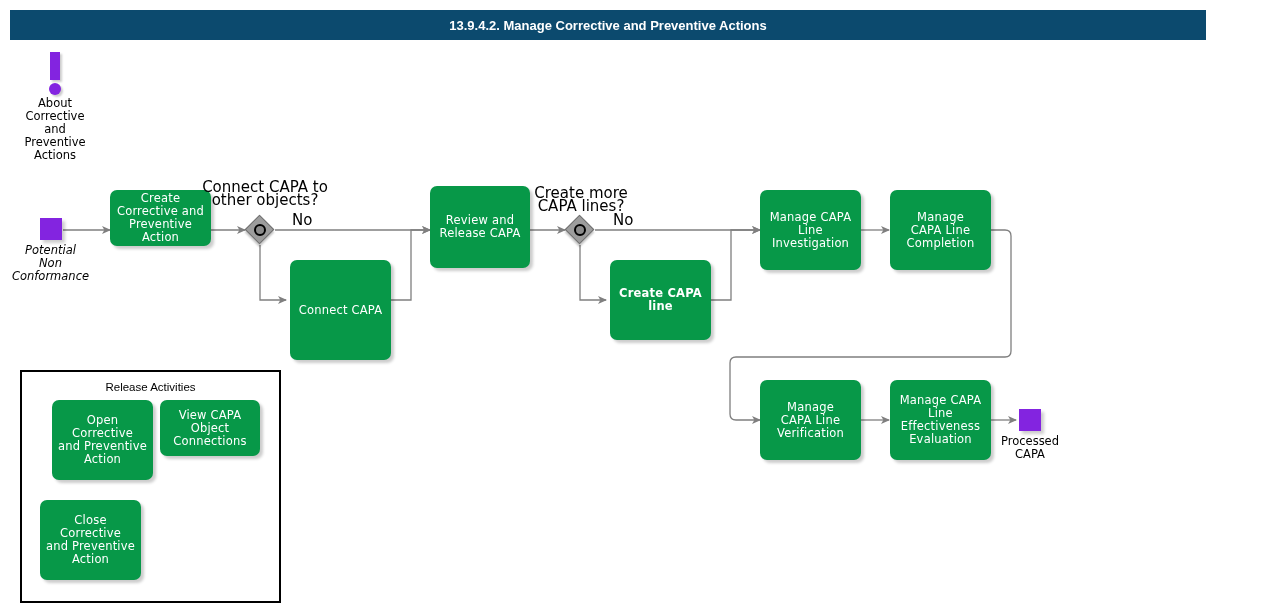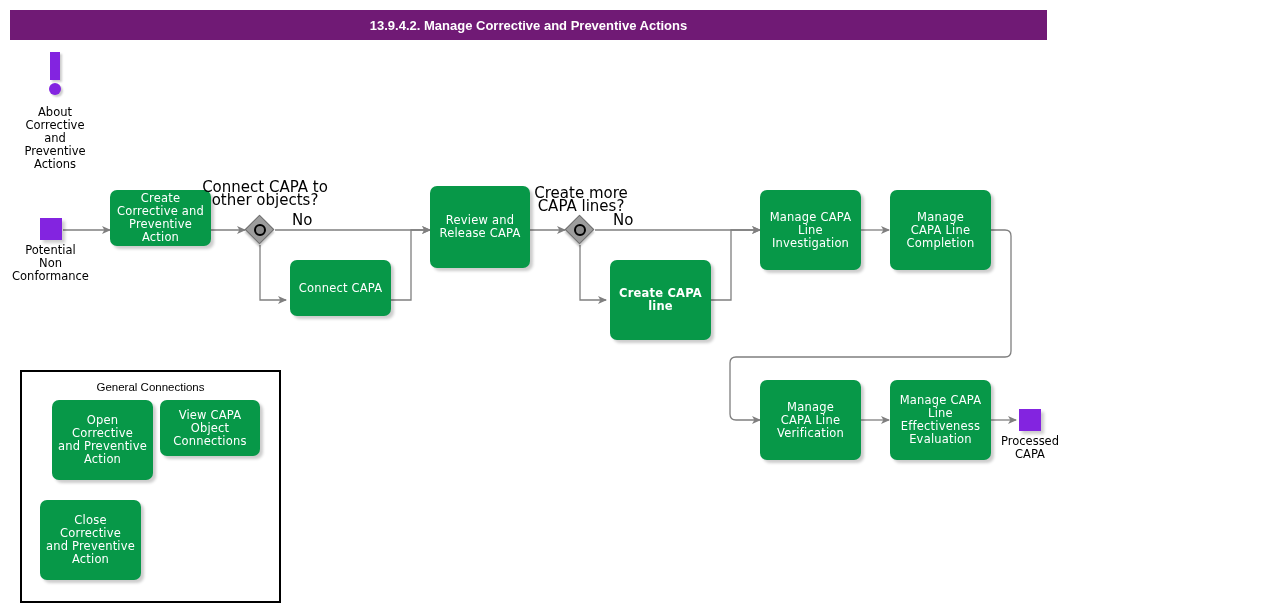--- a/index.html
+++ b/index.html
@@ -19,23 +19,23 @@
     position: relative;
     width: 1280px;
     height: 610px;
   }
 
   
   .title-bar {
     position: absolute;
     left: 10px;
     top: 10px;
-    width: 1037px;
+    width: 1196px;
     height: 30px;
-    background: #701a75;
+    background: #0c4a6e;
     display: flex;
     align-items: center;
     justify-content: center;
     box-sizing: border-box;
   }
   .title-bar .title-text {
     color: #ffffff;
     font-size: 13px;
     font-weight: bold;
     font-family: "Liberation Sans", sans-serif;
@@ -121,21 +121,21 @@
     position: absolute;
     left: 4px;
     top: 31px;
     width: 12px;
     height: 12px;
     border-radius: 50%;
     background: #8324e0;
     box-shadow: 2px 2px 2px rgba(0,0,0,0.20);
   }
   .note-wrap .lbl {
-    margin-top: 12px;
+    margin-top: 3px;
     font-size: 11.5px;
     line-height: 13px;
     color: #000000;
     text-align: center;
     font-family: "DejaVu Sans", sans-serif;
   }
 
   
   .decision {
     position: absolute;
@@ -241,30 +241,30 @@
   </svg>
 
   <div class="note-wrap" style="left:18px; top:52px; width:74px;">
     <div class="note-icon">
       <div class="bar"></div>
       <div class="dot"></div>
     </div>
     <div class="lbl">About<br>Corrective<br>and<br>Preventive<br>Actions</div>
   </div>
 
-  <div class="term-wrap" style="left:8px; top:218px; width:85px;">
+  <div class="term-wrap" style="left:8px; top:218px; width:85px;font-style:italic;">
     <div class="term-sq"></div>
     <div class="lbl">Potential<br>Non<br>Conformance</div>
   </div>
 
   <div class="proc" style="left:110px; top:190px; width:101px; height:56px;">
     <span class="lbl">Create<br>Corrective and<br>Preventive<br>Action</span>
   </div>
 
-  <div class="proc" style="left:290px; top:260px; width:101px; height:56px;">
+  <div class="proc" style="left:290px; top:260px; width:101px; height:100px;">
     <span class="lbl">Connect CAPA</span>
   </div>
 
   <div class="proc" style="left:430px; top:186px; width:100px; height:82px;">
     <span class="lbl">Review and<br>Release CAPA</span>
   </div>
 
   <div class="proc" style="left:610px; top:260px; width:101px; height:80px;font-weight:bold;">
     <span class="lbl">Create CAPA<br>line</span>
   </div>
@@ -298,21 +298,21 @@
   <div class="txt" style="left:292px; top:214px;">No</div>
 
   <div class="decision" style="left:565px; top:215px;">
     <div class="dia"></div>
     <div class="ring"></div>
   </div>
   <div class="txt center" style="left:515px; top:187px; width:132px;">Create more<br>CAPA lines?</div>
   <div class="txt" style="left:613px; top:214px;">No</div>
 
   <div class="panel" style="left:20px; top:370px; width:261px; height:233px;">
-    <div class="panel-title">General Connections</div>
+    <div class="panel-title">Release Activities</div>
   </div>
 
   <div class="proc" style="left:40px; top:400px; width:101px; height:80px;margin-left:12px;">
     <span class="lbl">Open Corrective<br>and Preventive<br>Action</span>
   </div>
 
   <div class="proc" style="left:160px; top:400px; width:100px; height:56px;">
     <span class="lbl">View CAPA<br>Object<br>Connections</span>
   </div>
 

